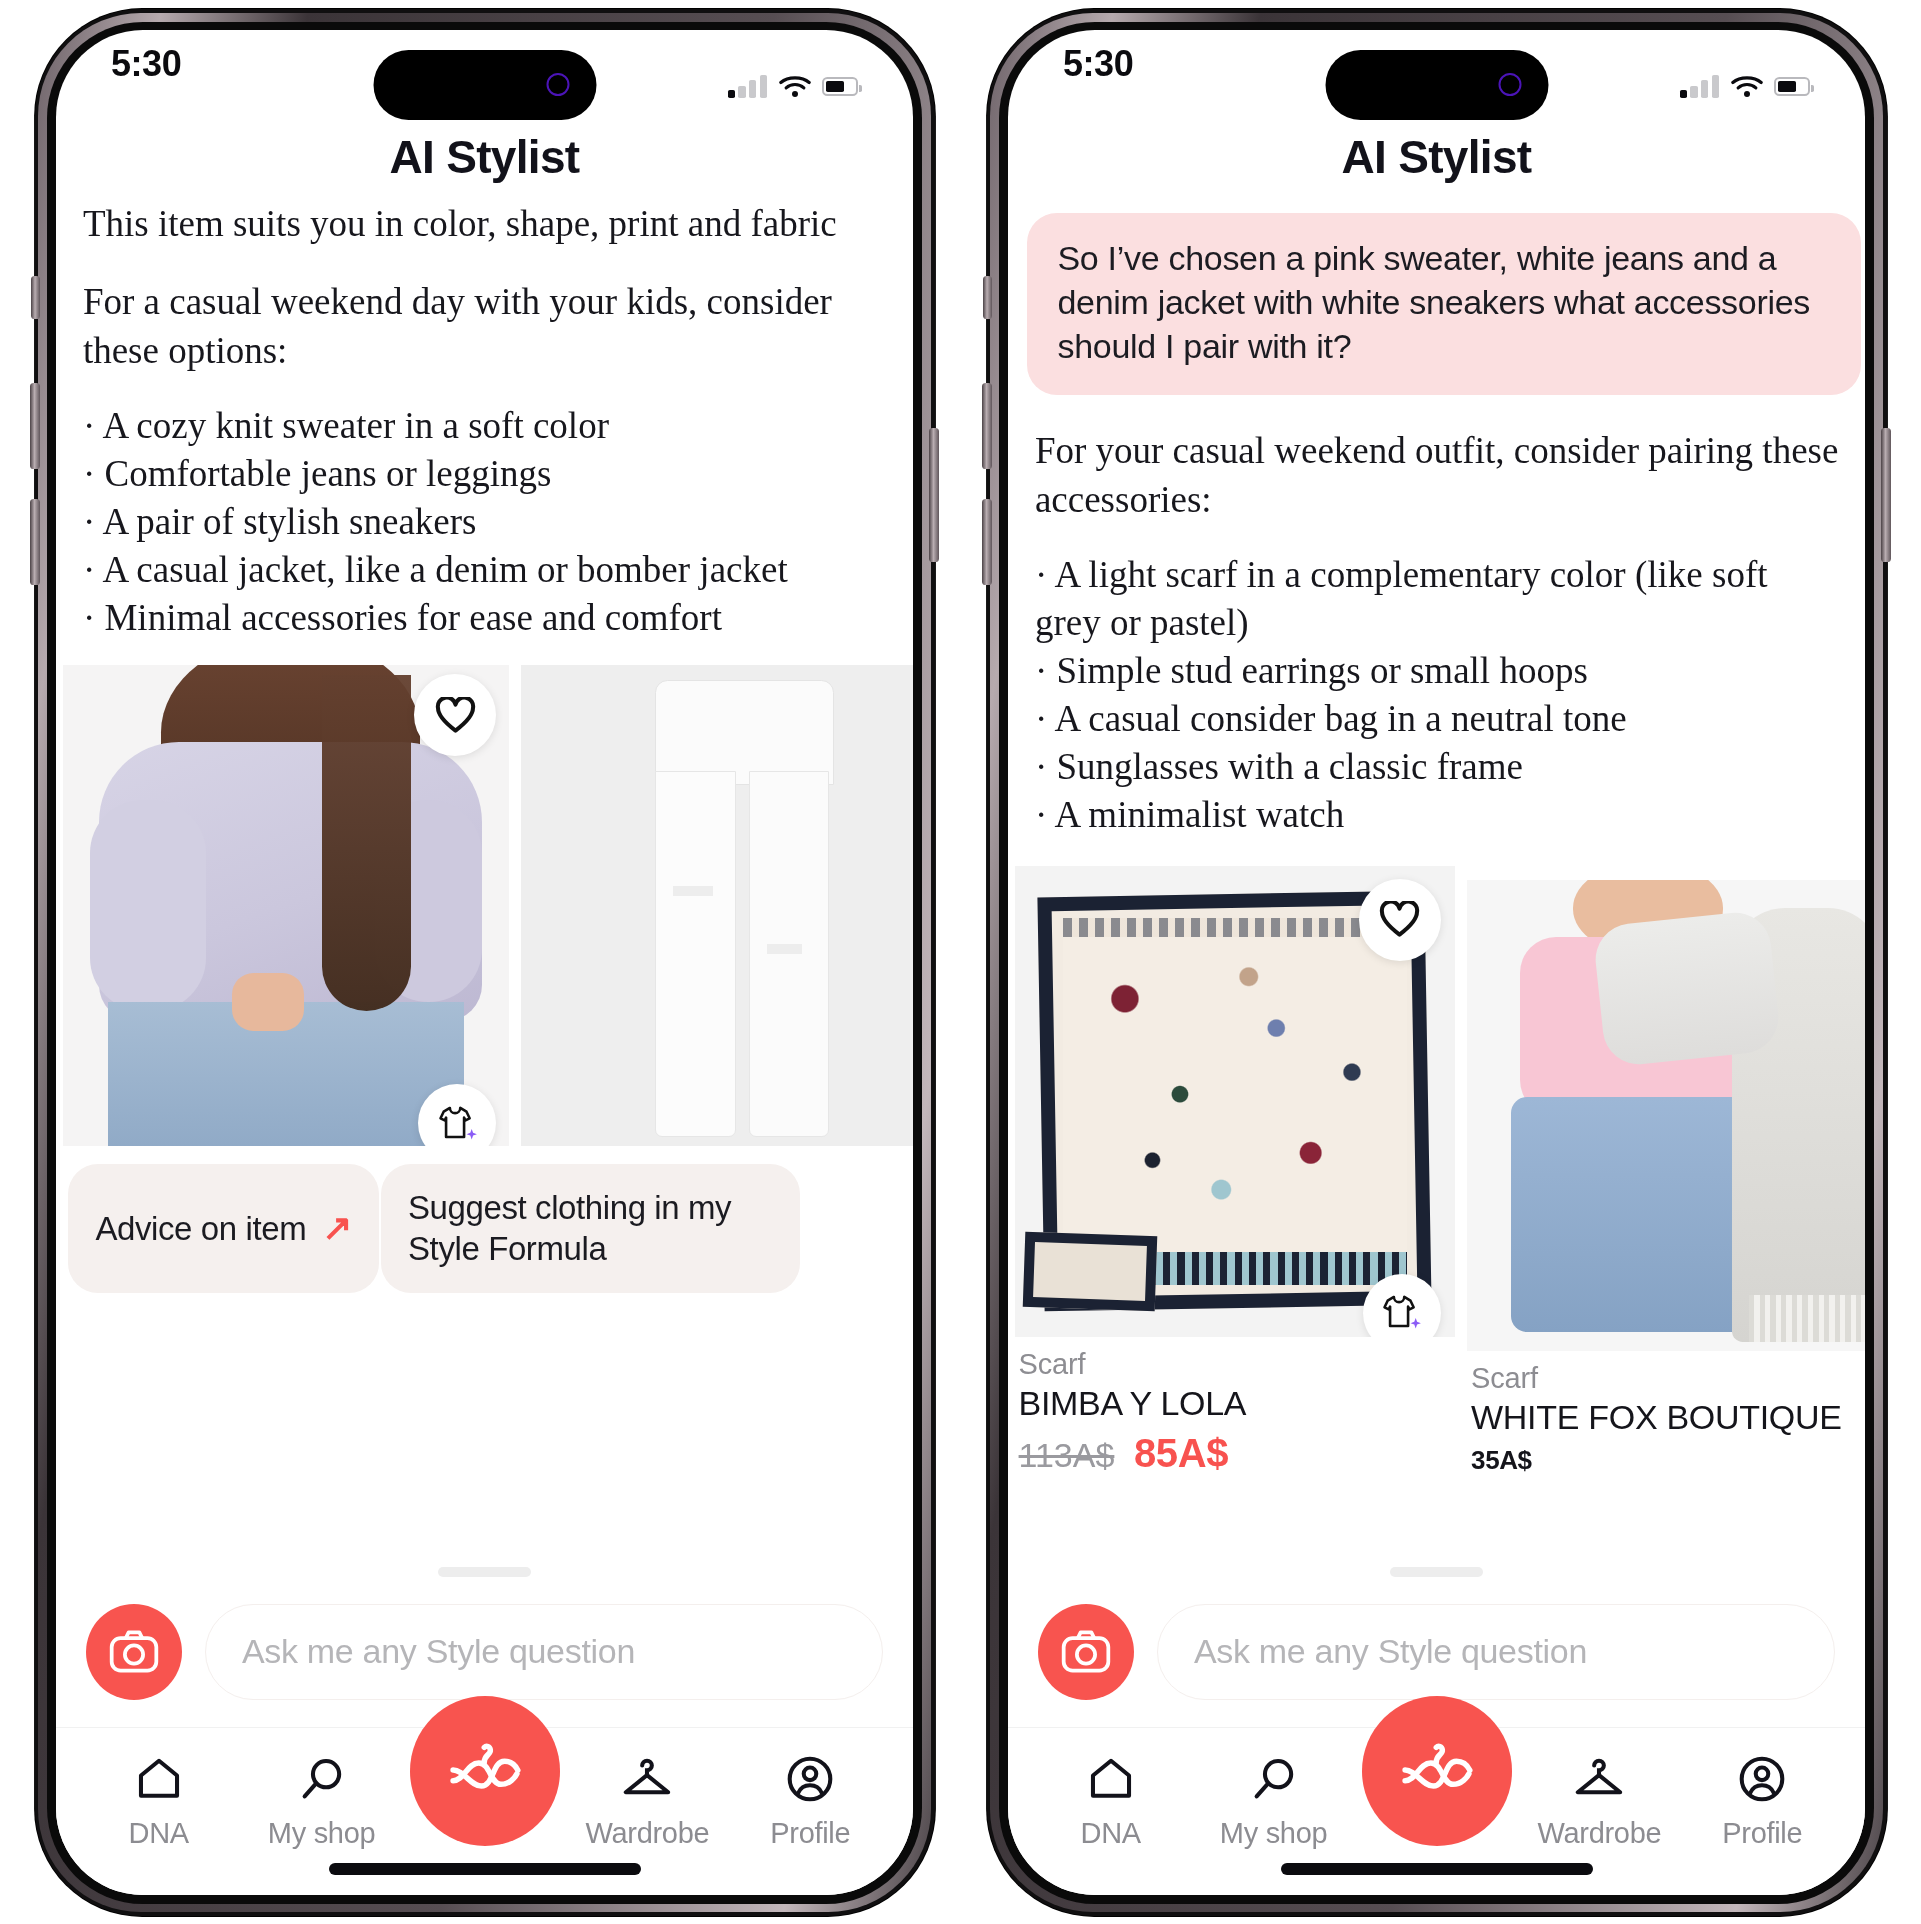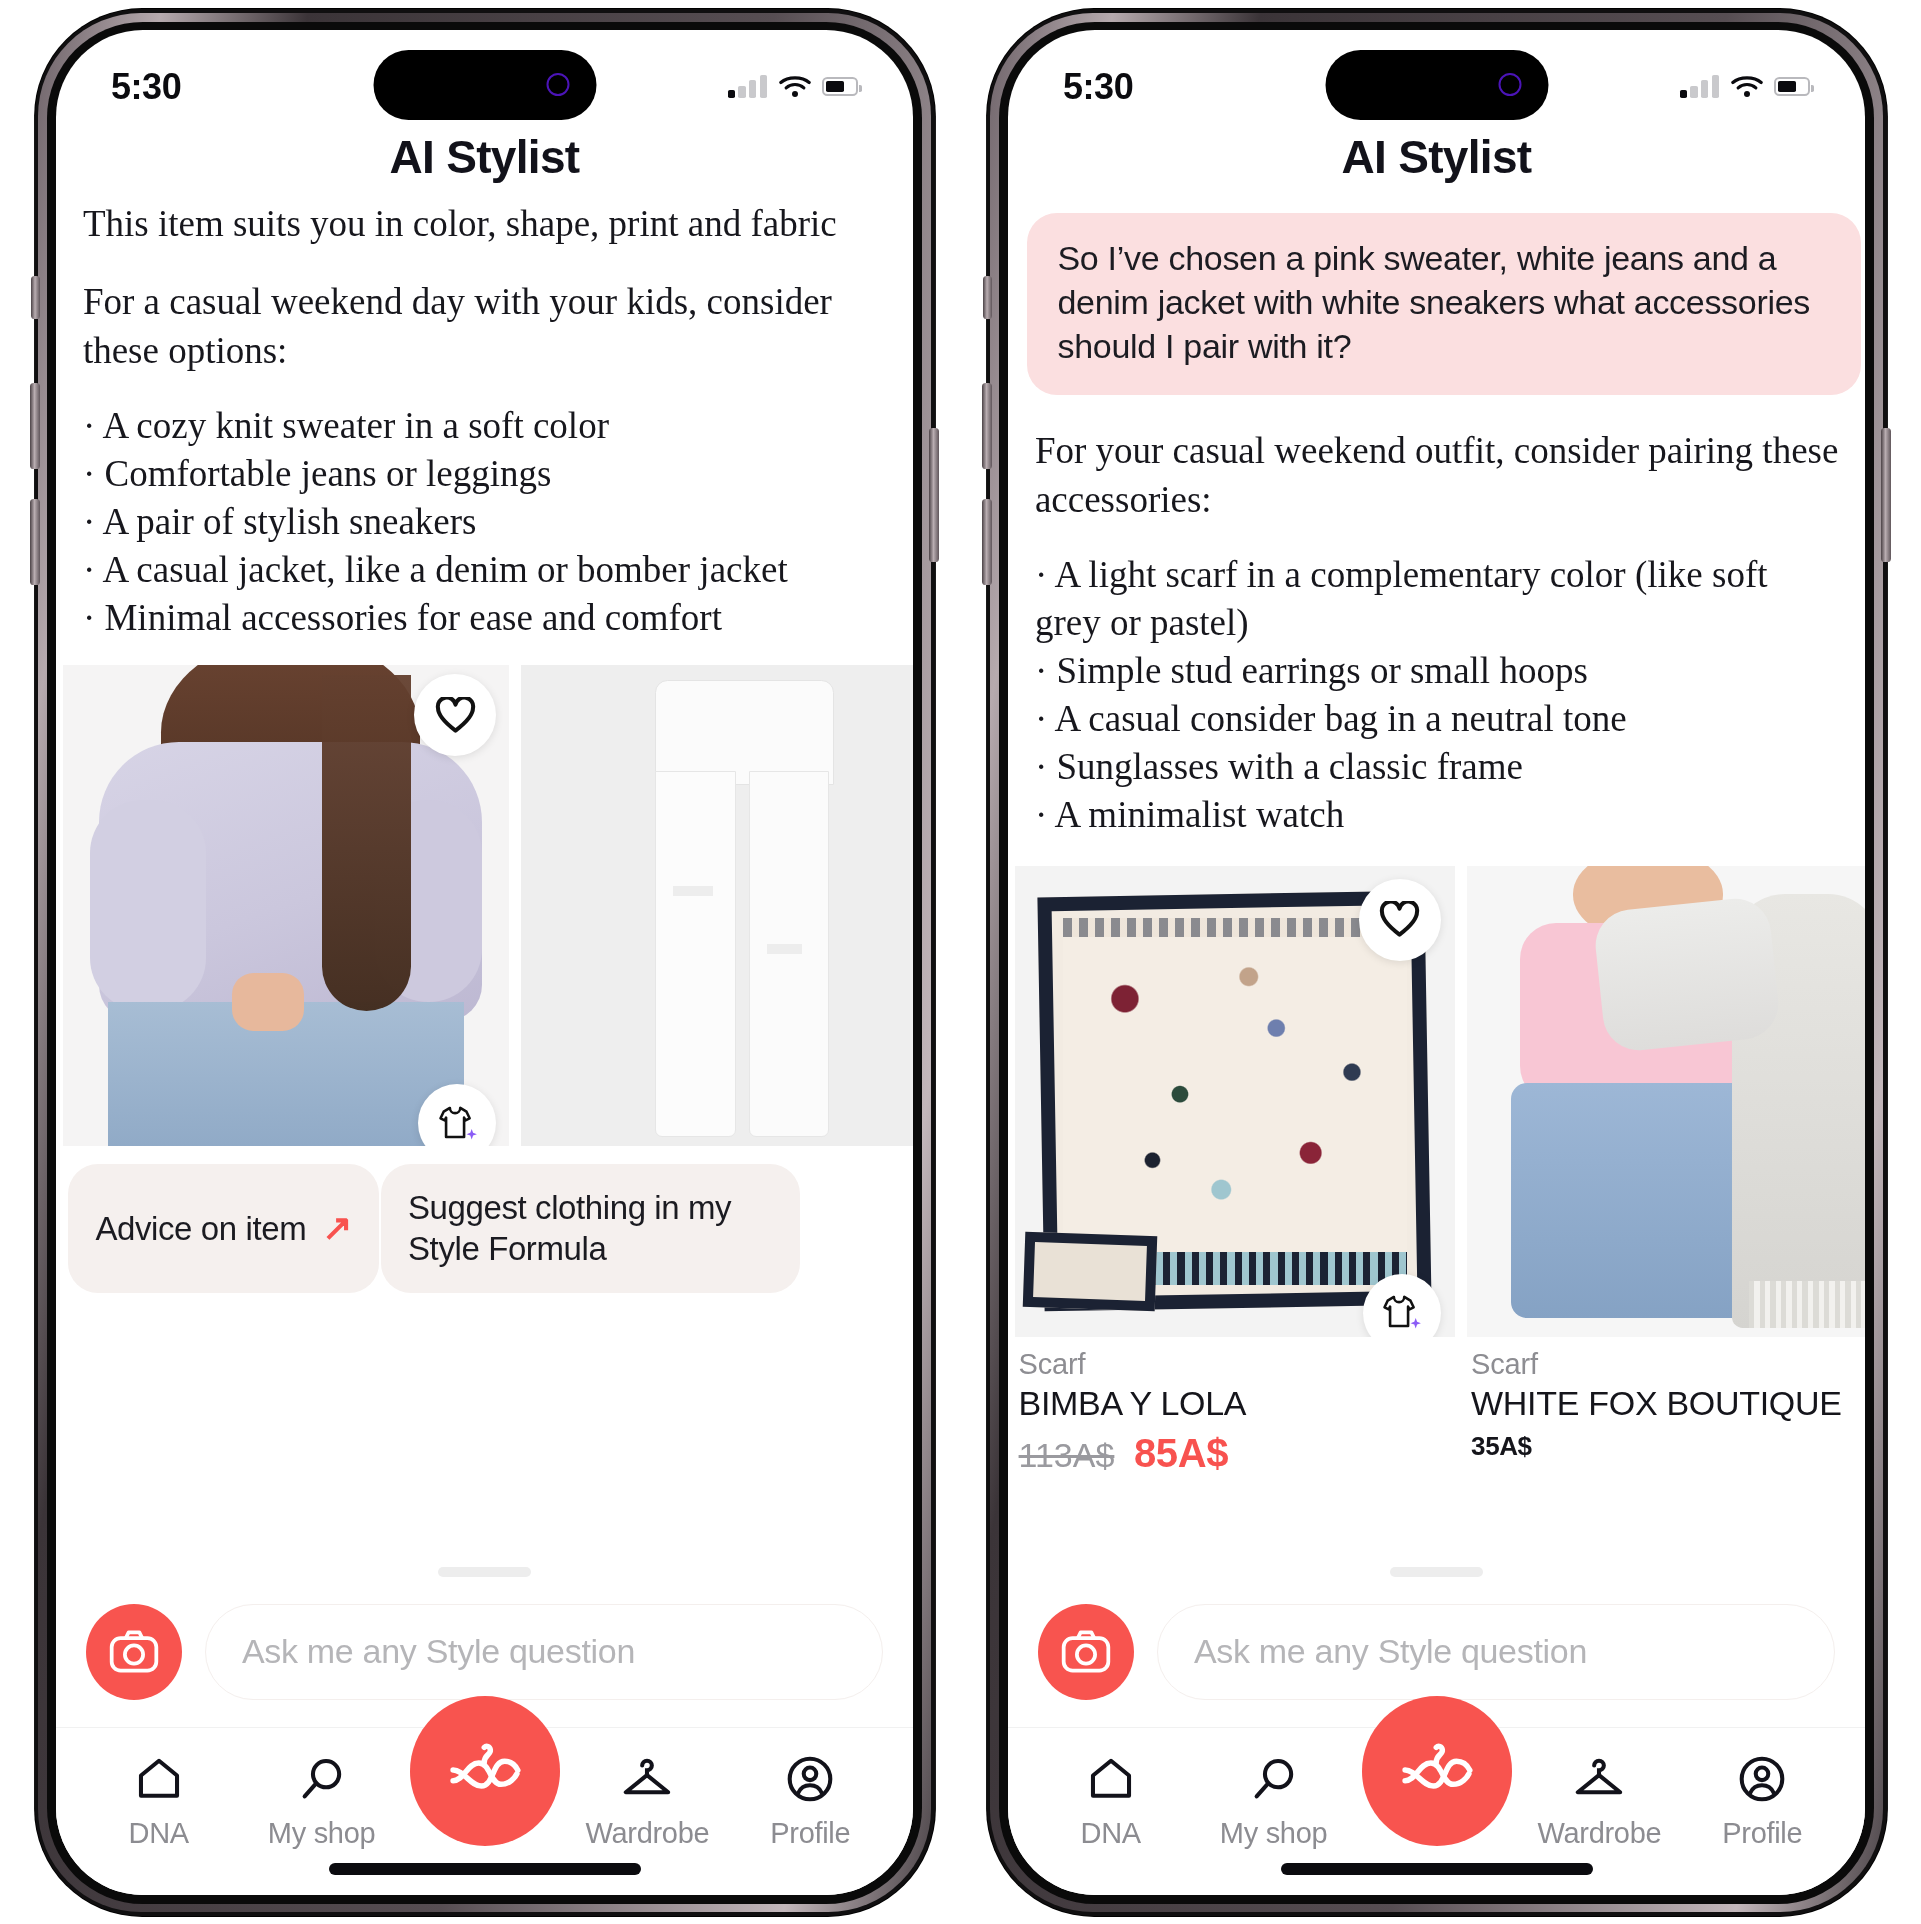--- a/index.html
+++ b/index.html
@@ -38,21 +38,21 @@
   
   .btn-side{position:absolute;background:linear-gradient(90deg,#4b4246,#b9adb1 45%,#60565b);z-index:0;}
   .b-silent{left:-3.6px;top:267px;width:9px;height:43px;border-radius:3.6px;}
   .b-up{left:-4.5px;top:374px;width:9.8px;height:86px;border-radius:3.6px;}
   .b-down{left:-4.5px;top:490px;width:9.8px;height:86px;border-radius:3.6px;}
   .b-pow{right:-4.5px;top:419px;width:9.8px;height:134px;border-radius:3.6px;}
 
   
   .statusbar{
     height:100px; position:relative; flex:0 0 auto;
-    display:flex; align-items:center; padding:0 55px;
+    display:flex; padding:0 55px;
   }
   .clock{ font-size:36px; font-weight:700; letter-spacing:-0.4px; color:#0b0b0f; margin-top:12.5px;}
   .island{
     position:absolute; left:50%; transform:translateX(-50%);
     top:19.6px; width:223px; height:70px; border-radius:39px; background:#000;
     display:flex;align-items:center;justify-content:flex-end;padding-right:27px;
   }
   .island .cam{width:23px;height:23px;border-radius:50%;border:2.7px solid #4b14b7;}
   .status-right{margin-left:auto;display:flex;align-items:center;gap:11.6px;margin-top:12.5px;}
   .bars{display:flex;align-items:flex-end;gap:3.6px;height:23px;}
@@ -379,21 +379,21 @@
 
         <div class="serif ai-text ai-list" style="padding-left:27px;">
           <div>· A light scarf in a complementary color (like soft</div>
           <div>grey or pastel)</div>
           <div>· Simple stud earrings or small hoops</div>
           <div>· A casual consider bag in a neutral tone</div>
           <div>· Sunglasses with a classic frame</div>
           <div>· A minimalist watch</div>
         </div>
 
-        <div class="cards" style="margin-top:27px;">
+        <div class="cards" style="margin-top:27px;align-items:flex-end;">
 
           <div class="card">
             <div class="ph" style="width:440px;height:471px;background:#f3f3f3;">
               <div style="position:absolute;left:6%;top:6%;width:88%;height:88%;background:#f2ebe2;border:14.3px solid #1b2233;transform:rotate(-1deg);"></div>
               <div style="position:absolute;left:11%;top:11%;width:78%;height:78%;background:
                   radial-gradient(circle at 18% 22%, #7d2234 0 3.2%, transparent 3.6%),
                   radial-gradient(circle at 34% 48%, #2c4b3c 0 2.6%, transparent 3%),
                   radial-gradient(circle at 62% 30%, #6e7fae 0 2.4%, transparent 2.8%),
                   radial-gradient(circle at 72% 64%, #8a2438 0 3%, transparent 3.4%),
                   radial-gradient(circle at 46% 74%, #9fc6cf 0 2.8%, transparent 3.2%),

